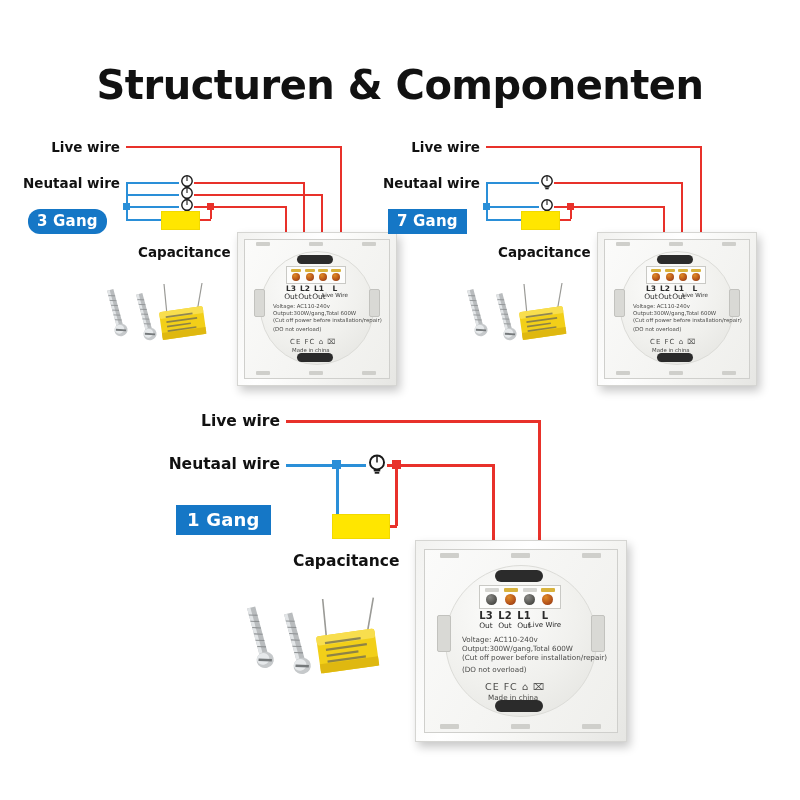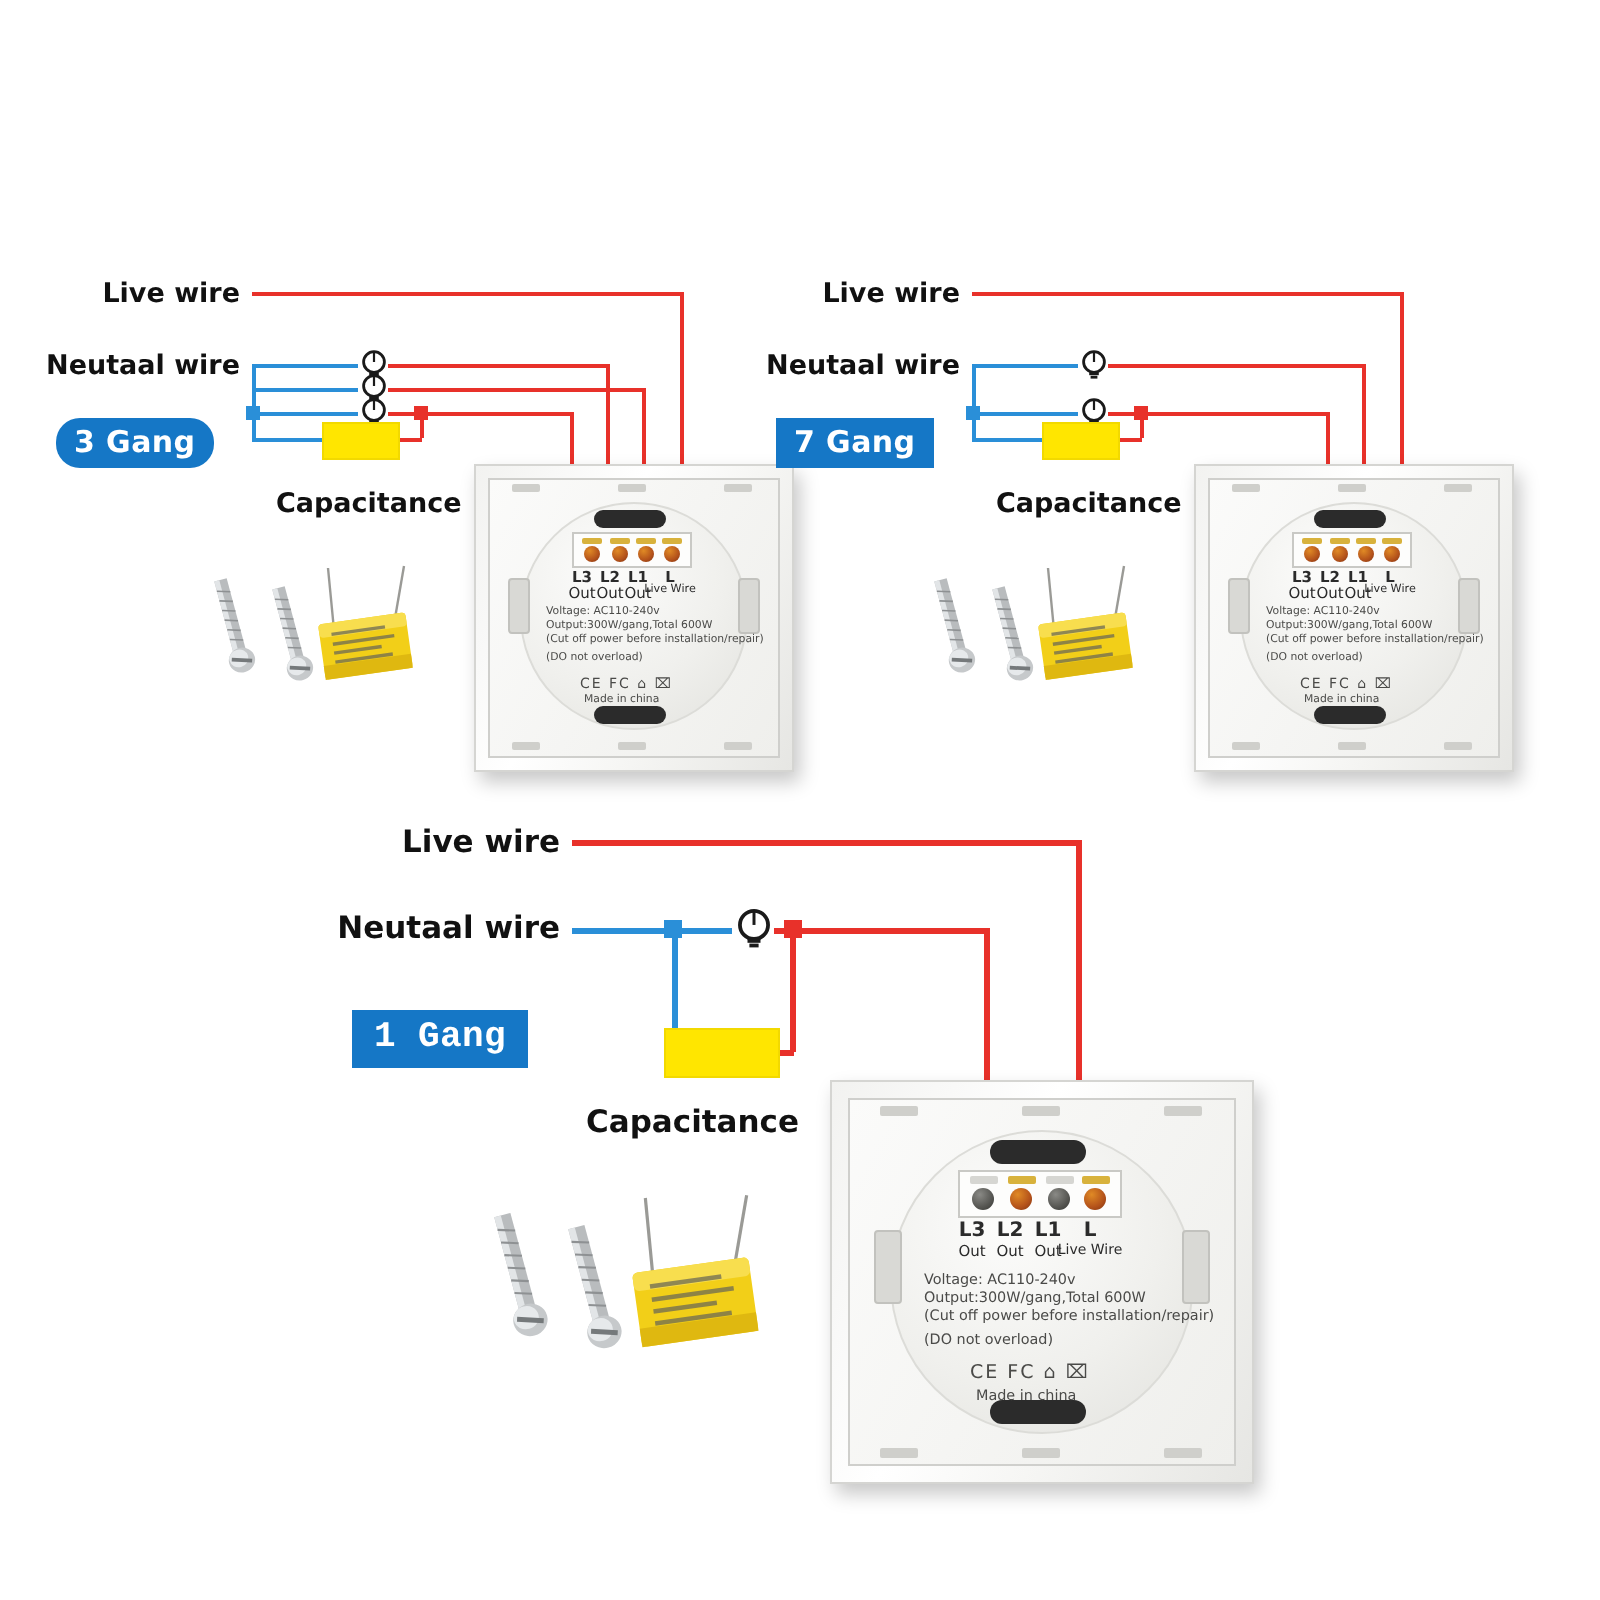--- a/index.html
+++ b/index.html
@@ -68,20 +68,21 @@
   
   .cap-comp{position:absolute;}
 
   .grp{position:absolute;}
 </style>
 </head>
 <body>
 
 <div id="stage">
 
+  <div class="page-title">Structuren &amp; Componenten</div>
 
   <div class="grp" style="left:0;top:0;width:440px;height:400px;">
 
     <div class="wlabel" style="left:0px;top:139px;width:120px;">Live wire</div>
     <div class="wlabel" style="left:0px;top:175px;width:120px;">Neutaal wire</div>
 
     <div class="wire-h red" style="left:126px;top:146px;width:215px;"></div>
     <div class="wire-v red" style="left:340px;top:146px;height:122px;"></div>
 
     <div class="wire-h blue" style="left:126px;top:182px;width:53px;"></div>
@@ -419,21 +420,21 @@
 
     <div class="wire-h red" style="left:277px;top:184px;width:107px;border-top-width:3px;"></div>
     <div class="node red" style="left:282px;top:180px;width:9px;height:9px;"></div>
     <div class="wire-v red" style="left:285px;top:184px;height:62px;border-left-width:3px;"></div>
     <div class="wire-h red" style="left:271px;top:245px;width:16px;border-top-width:3px;"></div>
     <div class="wire-v red" style="left:382px;top:184px;height:116px;border-left-width:3px;"></div>
 
     <div class="cap-box" style="left:222px;top:234px;width:56px;height:23px;"></div>
     <div class="cap-label" style="left:183px;top:272px;font-size:15.5px;">Capacitance</div>
 
-    <div class="gang-badge" style="left:66px;top:225px;font-size:18px;padding:4px 11px 5px 11px;font-family:Liberation Mono, monospace;">1 Gang</div>
+    <div class="gang-badge" style="left:66px;top:225px;font-size:18px;padding:4px 11px 5px 11px;">1 Gang</div>
 
     <div class="screw" style="left:133px;top:318px;">
       <svg width="34" height="82" viewBox="0 0 26 62">
         <g transform="rotate(-15 13 31)">
           <rect x="9.5" y="6" width="6.4" height="38" fill="#b9bcbe"></rect>
           <rect x="9.5" y="6" width="2.6" height="38" fill="#e2e5e7"></rect>
           <g stroke="#8e9193" stroke-width="0.8">
             <line x1="9.5" y1="11" x2="15.9" y2="13"></line>
               <line x1="9.5" y1="16" x2="15.9" y2="18"></line>
             <line x1="9.5" y1="21" x2="15.9" y2="23"></line>

